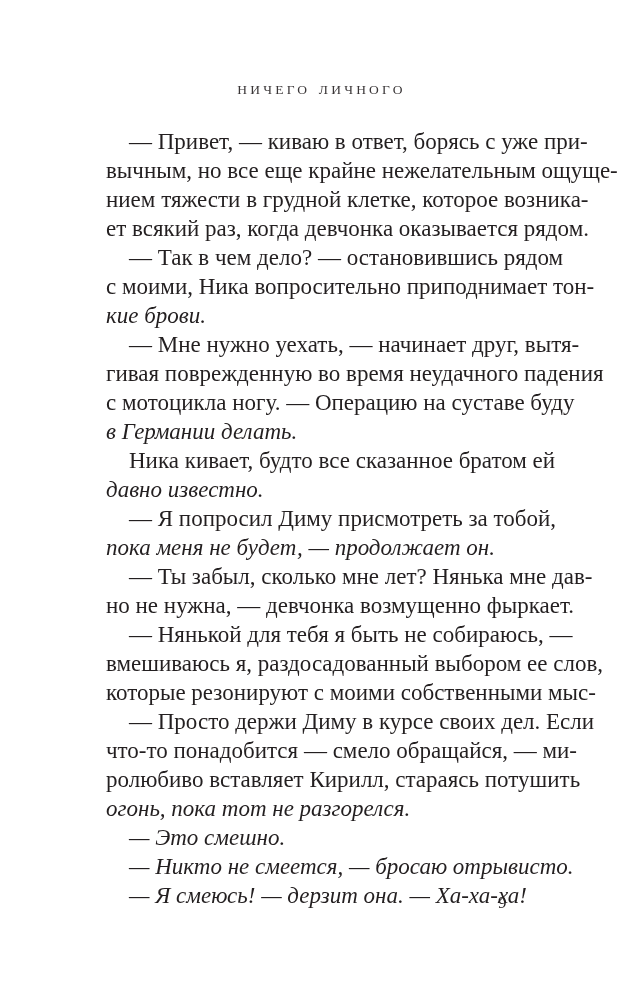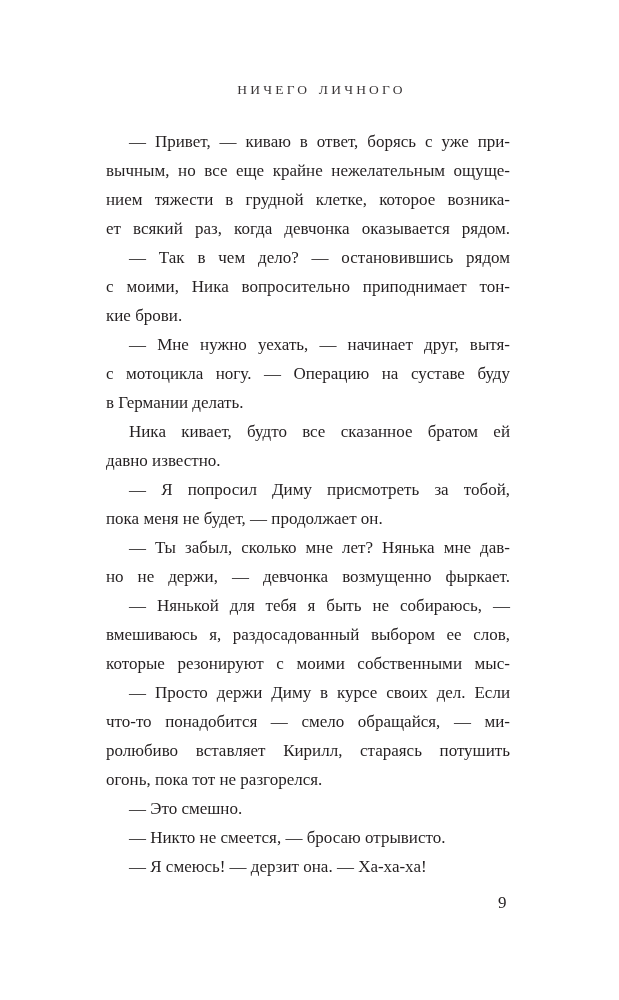--- a/index.html
+++ b/index.html
@@ -29,31 +29,32 @@
   .text-block {
     position: absolute;
     top: 127px;
     left: 106px;
     width: 404px;
   }
   .line {
     display: block;
     height: 29px;
     line-height: 29px;
-    font-size: 17px;
+    font-size: 23px;
     white-space: nowrap;
     text-align: justify;
     text-align-last: justify;
     overflow: visible;
   }
   .line.indent {
     padding-left: 23px;
   }
   .line.last {
     text-align-last: left;
+    font-style: italic;
   }
   .page-number {
     position: absolute;
     top: 893px;
     left: 498px;
     font-size: 17px;
     color: #231f20;
   }
 </style>
 </head>
@@ -63,28 +64,29 @@
 
 <div class="text-block">
   <span class="line indent">— Привет, — киваю в ответ, борясь с уже при-</span>
   <span class="line">вычным, но все еще крайне нежелательным ощуще-</span>
   <span class="line">нием тяжести в грудной клетке, которое возника-</span>
   <span class="line">ет всякий раз, когда девчонка оказывается рядом.</span>
   <span class="line indent">— Так в чем дело? — остановившись рядом</span>
   <span class="line">с моими, Ника вопросительно приподнимает тон-</span>
   <span class="line last">кие брови.</span>
   <span class="line indent">— Мне нужно уехать, — начинает друг, вытя-</span>
+  <span class="line">гивая поврежденную во время неудачного падения</span>
   <span class="line">с мотоцикла ногу. — Операцию на суставе буду</span>
   <span class="line last">в Германии делать.</span>
   <span class="line indent">Ника кивает, будто все сказанное братом ей</span>
   <span class="line last">давно известно.</span>
   <span class="line indent">— Я попросил Диму присмотреть за тобой,</span>
   <span class="line last">пока меня не будет, — продолжает он.</span>
   <span class="line indent">— Ты забыл, сколько мне лет? Нянька мне дав-</span>
-  <span class="line">но не держи, — девчонка возмущенно фыркает.</span>
+  <span class="line">но не нужна, — девчонка возмущенно фыркает.</span>
   <span class="line indent">— Нянькой для тебя я быть не собираюсь, —</span>
   <span class="line">вмешиваюсь я, раздосадованный выбором ее слов,</span>
   <span class="line">которые резонируют с моими собственными мыс-</span>
   <span class="line indent">— Просто держи Диму в курсе своих дел. Если</span>
   <span class="line">что-то понадобится — смело обращайся, — ми-</span>
   <span class="line">ролюбиво вставляет Кирилл, стараясь потушить</span>
   <span class="line last">огонь, пока тот не разгорелся.</span>
   <span class="line indent last">— Это смешно.</span>
   <span class="line indent last">— Никто не смеется, — бросаю отрывисто.</span>
   <span class="line indent last">— Я смеюсь! — дерзит она. — Ха-ха-ха!</span>

